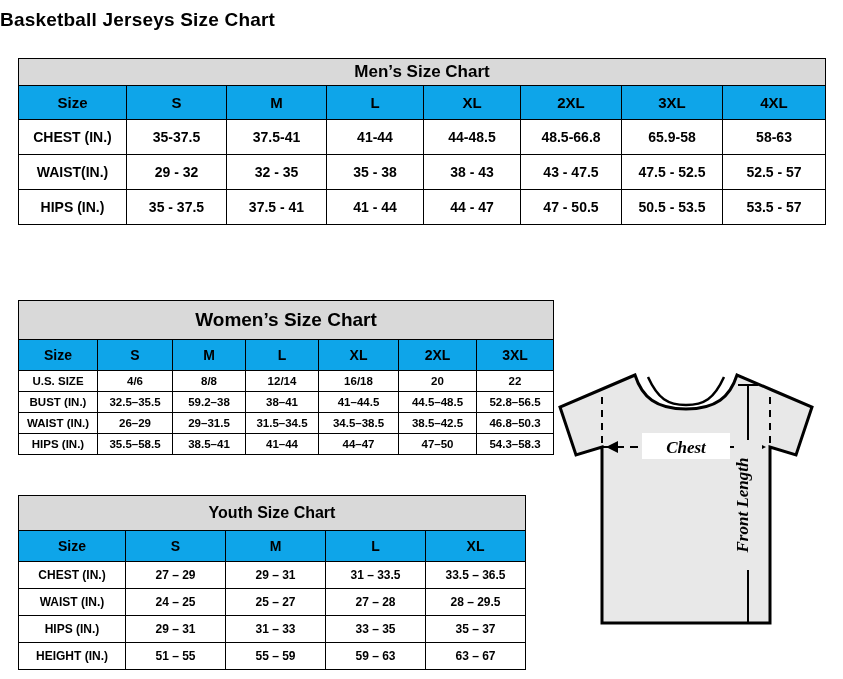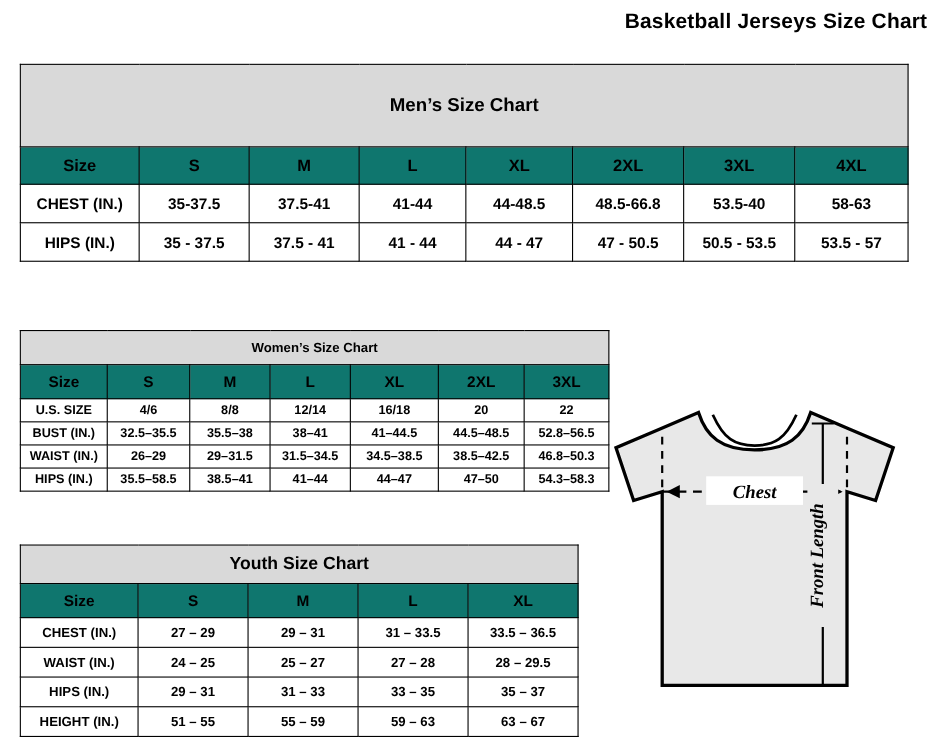--- a/index.html
+++ b/index.html
@@ -9,21 +9,21 @@
   body {
     width: 843px;
     height: 679px;
     background: #ffffff;
     font-family: "Liberation Sans", sans-serif;
     color: #000000;
     position: relative;
     overflow: hidden;
   }
   .page-title {
-    text-align: right;
+    text-align: left;
     font-size: 19px;
     font-weight: bold;
     margin: 9px 0 0 0;
     letter-spacing: 0.2px;
   }
   table {
     border-collapse: collapse;
     table-layout: fixed;
   }
   table td, table th {
@@ -34,46 +34,46 @@
     background: #ffffff;
     white-space: nowrap;
   }
   .caption-cell {
     background: #d9d9d9 !important;
     font-size: 16px;
     font-weight: bold;
     padding: 7px 0;
   }
   .head-row td {
-    background: #0f766e;
+    background: #0ea5e9;
     font-size: 14px;
     padding: 7px 0;
   }
 
   
   #mens-table {
     position: absolute;
     left: 18px;
     top: 58px;
     width: 807px;
   }
   #mens-table td { font-size: 14px; }
-  #mens-table .caption-cell { font-size: 17px; padding: 27px 0; }
+  #mens-table .caption-cell { font-size: 17px; padding: 3px 0; }
   #mens-table .head-row td { font-size: 15px; padding: 8px 0; }
   #mens-table .data-row td { padding: 9px 0; font-size: 14px; }
   #mens-table .rowlabel { font-size: 13.5px; }
 
   
   #womens-table {
     position: absolute;
     left: 18px;
     top: 300px;
     width: 535px;
   }
-  #womens-table .caption-cell { font-size: 12px; padding: 8px 16px; }
+  #womens-table .caption-cell { font-size: 19px; padding: 8px 16px; }
   #womens-table .head-row td { font-size: 14px; padding: 7px 0; }
   #womens-table .data-row td { padding: 4px 0; font-size: 11.5px; }
   #womens-table .rowlabel { font-size: 11.5px; }
 
   
   #youth-table {
     position: absolute;
     left: 18px;
     top: 495px;
     width: 507px;
@@ -130,22 +130,32 @@
       <td>3XL</td>
       <td>4XL</td>
     </tr>
     <tr class="data-row">
       <td class="rowlabel">CHEST (IN.)</td>
       <td>35-37.5</td>
       <td>37.5-41</td>
       <td>41-44</td>
       <td>44-48.5</td>
       <td>48.5-66.8</td>
-      <td>53.5-40</td>
+      <td>65.9-58</td>
       <td>58-63</td>
+    </tr>
+    <tr class="data-row">
+      <td class="rowlabel">WAIST(IN.)</td>
+      <td>29 - 32</td>
+      <td>32 - 35</td>
+      <td>35 - 38</td>
+      <td>38 - 43</td>
+      <td>43 - 47.5</td>
+      <td>47.5 - 52.5</td>
+      <td>52.5 - 57</td>
     </tr>
     <tr class="data-row">
       <td class="rowlabel">HIPS (IN.)</td>
       <td>35 - 37.5</td>
       <td>37.5 - 41</td>
       <td>41 - 44</td>
       <td>44 - 47</td>
       <td>47 - 50.5</td>
       <td>50.5 - 53.5</td>
       <td>53.5 - 57</td>
@@ -181,21 +191,21 @@
       <td>4/6</td>
       <td>8/8</td>
       <td>12/14</td>
       <td>16/18</td>
       <td>20</td>
       <td>22</td>
     </tr>
     <tr class="data-row">
       <td class="rowlabel">BUST (IN.)</td>
       <td>32.5–35.5</td>
-      <td>35.5–38</td>
+      <td>59.2–38</td>
       <td>38–41</td>
       <td>41–44.5</td>
       <td>44.5–48.5</td>
       <td>52.8–56.5</td>
     </tr>
     <tr class="data-row">
       <td class="rowlabel">WAIST (IN.)</td>
       <td>26–29</td>
       <td>29–31.5</td>
       <td>31.5–34.5</td>

